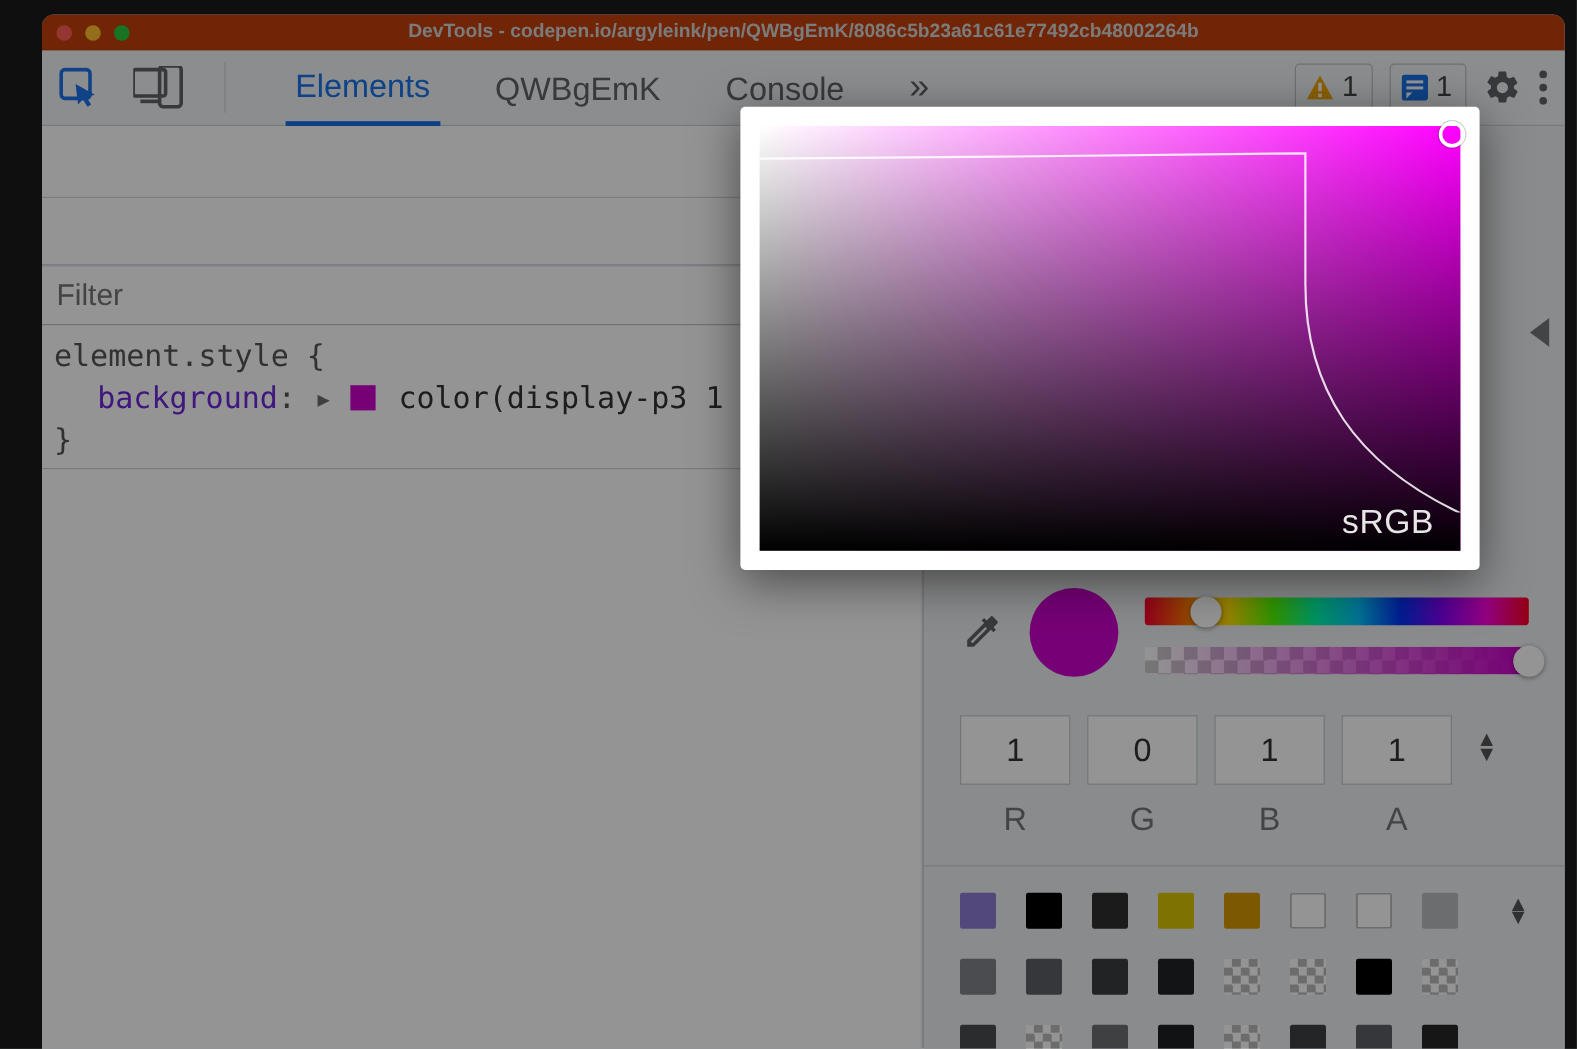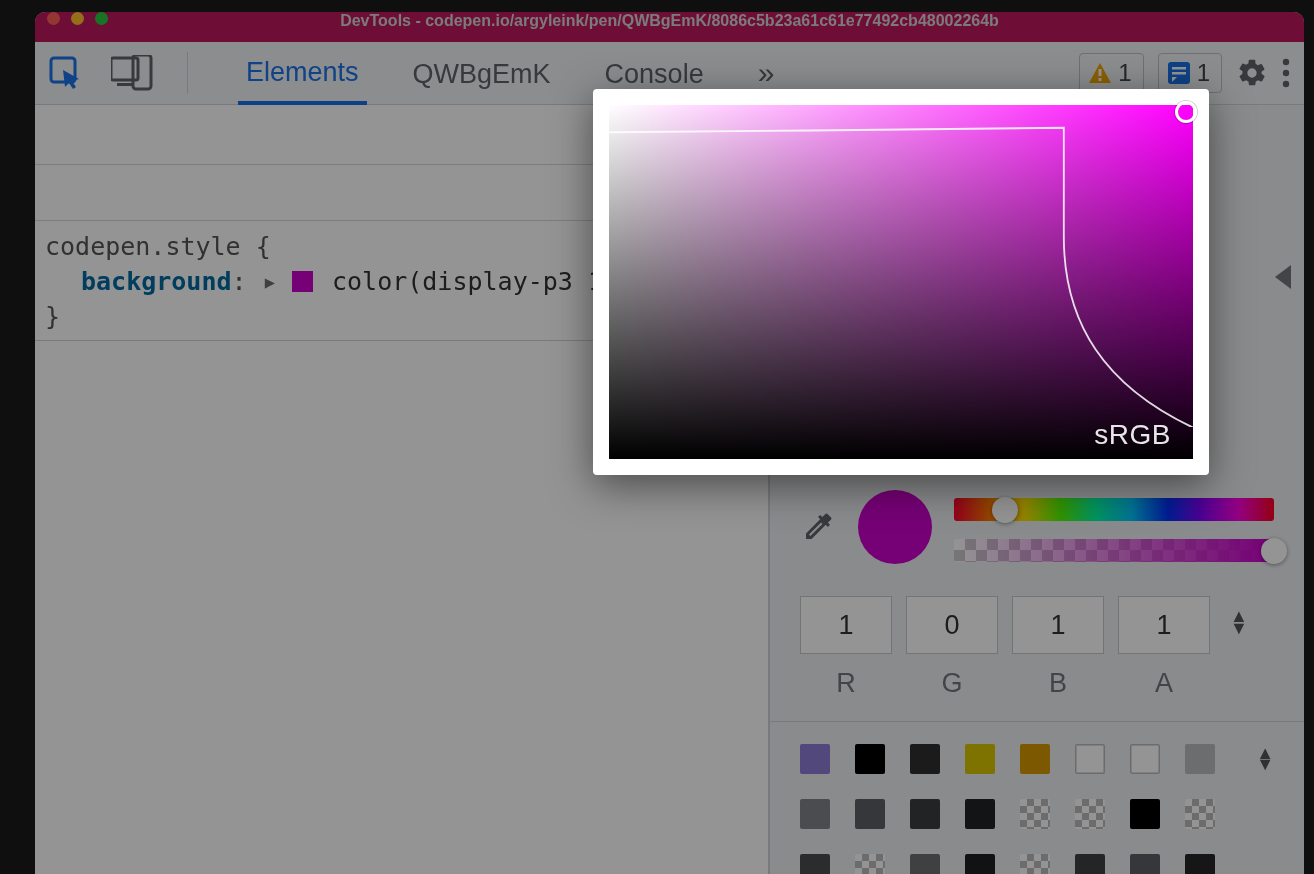--- a/index.html
+++ b/index.html
@@ -15,24 +15,24 @@
       position: absolute;
       top: 12px;
       left: 35px;
       right: 10px;
       bottom: 0;
       background: #e8eaed;
       border-radius: 10px 10px 0 0;
       overflow: hidden;
     }
     .titlebar {
-      background: #be185d;
+      background: #c2410c;
       height: 30px;
       display: flex;
-      align-items: flex-start;
+      align-items: center;
       padding: 0 12px;
       position: relative;
     }
     .traffic-lights {
       display: flex;
       gap: 11px;
     }
     .traffic-light {
       width: 13px;
       height: 13px;
@@ -138,21 +138,21 @@
       background: #fff;
     }
     .css-block {
       padding: 8px 10px 6px;
       font-family: ui-monospace, Menlo, monospace;
       font-size: 25px;
       line-height: 1.4;
       border-bottom: 1px solid #cfd3d7;
     }
     .css-sel { color: #555; }
-    .css-prop { color: #0369a1; font-weight: bold; }
+    .css-prop { color: #6d28d9; }
     .css-tri {
       display:inline-block;
       transform: translateY(-2px);
       color: #6d6d6d;
       font-size: 17px;
       margin: 0 -1px 0 3px;
     }
     .swatch-inline {
       display: inline-block;
       width: 21px;
@@ -297,21 +297,21 @@
     .overlay {
       position: absolute;
       inset: 0;
       background: rgba(0,0,0,0.42);
       pointer-events: none;
     }
 
     .gradient-panel {
       position: absolute;
       top: 89px;
-      left: 593px;
+      left: 617px;
       width: 616px;
       height: 386px;
       background: #fff;
       border-radius: 4px;
       box-shadow: 0 10px 40px rgba(0,0,0,0.5);
       padding: 16px;
     }
     .gradient-area {
       position: relative;
       width: 100%;
@@ -411,22 +411,23 @@
             <circle cx="4" cy="26" r="3.2" fill="#5f6368"></circle>
           </svg>
       </div>
     </div>
   </div>
 
   <div class="content">
     <div class="left-pane">
       <div class="blank"></div>
       <div class="blank" style="height:56px"></div>
+      <input class="filter-input" placeholder="Filter" style="">
       <div class="css-block">
-        <div><span class="css-sel">codepen.style {</span></div>
+        <div><span class="css-sel">element.style {</span></div>
         <div style="padding-left:36px;">
           <span class="css-prop">background</span><span class="css-sel">:</span>
           <span class="css-tri">▶</span>
           <span class="swatch-inline"></span>
           <span class="css-fn">color(display-p3 1 0</span>
         </div>
         <div><span class="css-close">}</span>
         <span style="float:right;margin-right:14px;color:#555">;</span></div>
       </div>
     </div>

